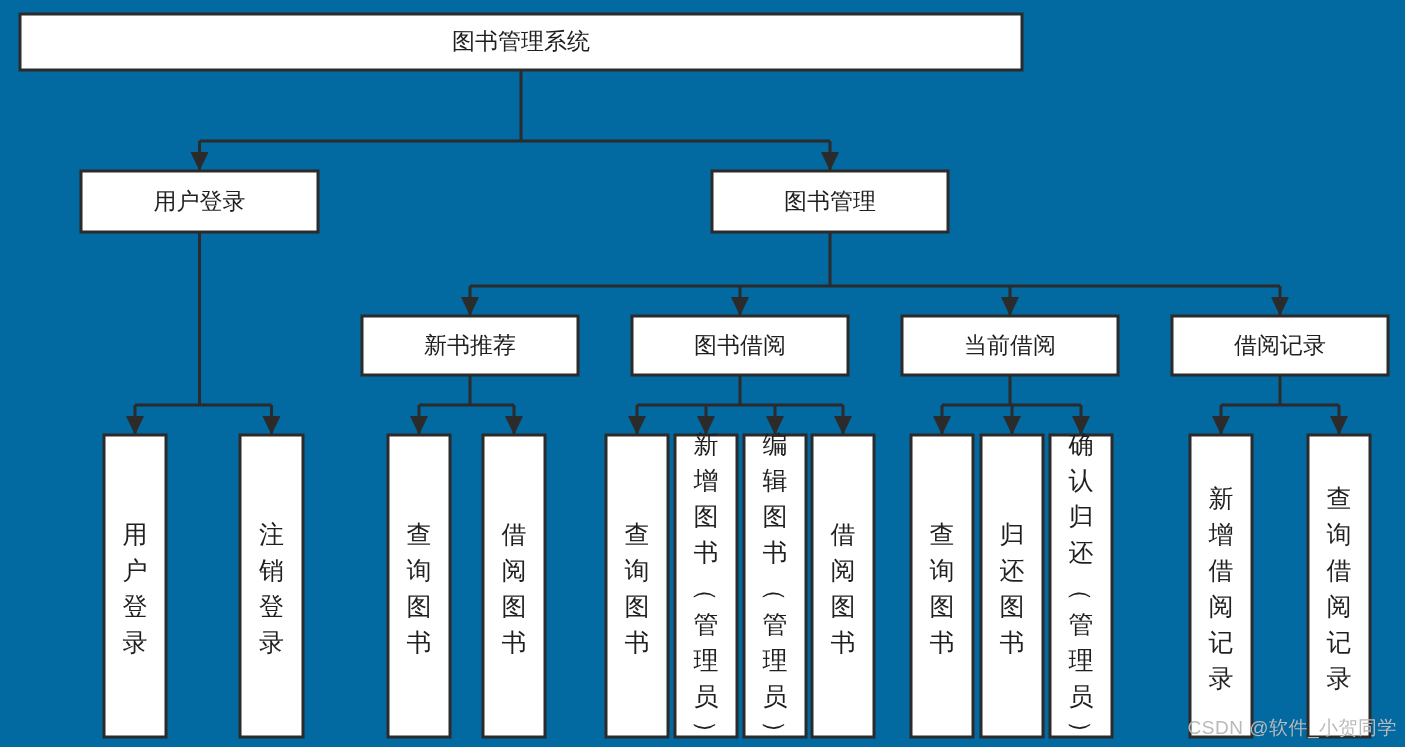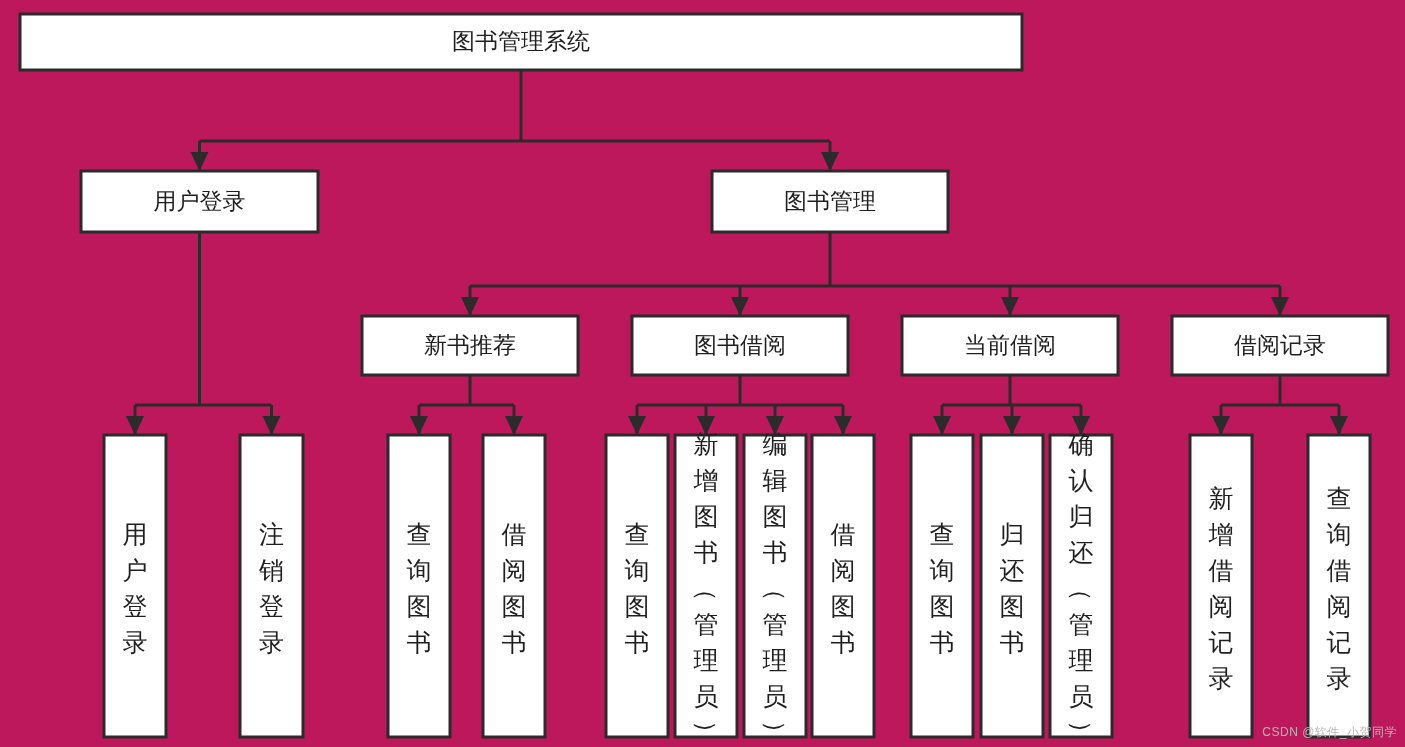--- a/index.html
+++ b/index.html
@@ -8,21 +8,21 @@
     padding: 0;
     background: #ffffff;
   }
   body {
     font-family: "Liberation Sans", "DejaVu Sans", sans-serif;
   }
   #diagram-root {
     position: relative;
     width: 1405px;
     height: 747px;
-    background: #be185d;
+    background: #0369a1;
     overflow: hidden;
   }
   svg#flowchart {
     position: absolute;
     left: 0;
     top: 0;
     width: 1405px;
     height: 747px;
     display: block;
   }
@@ -52,21 +52,21 @@
     font-family: "Liberation Sans", "DejaVu Sans", sans-serif;
     font-size: 25px;
     fill: #1f1f1f;
     text-anchor: middle;
   }
   .watermark {
     position: absolute;
     right: 8px;
     bottom: 6px;
     font-family: "Liberation Sans", "DejaVu Sans", sans-serif;
-    font-size: 12px;
+    font-size: 19px;
     color: #b9b9b9;
     letter-spacing: 0.5px;
     white-space: nowrap;
     user-select: none;
     pointer-events: none;
   }
 </style>
 </head>
 <body>
 

